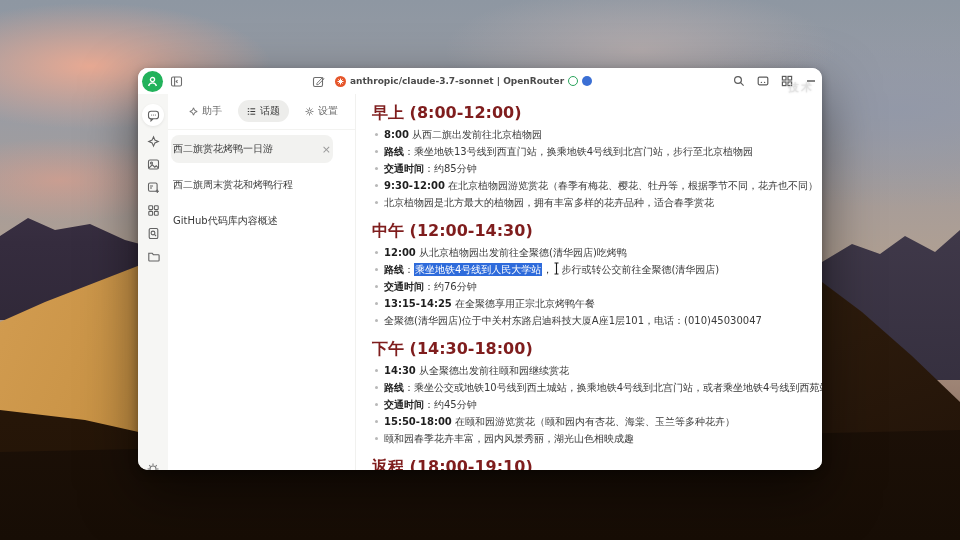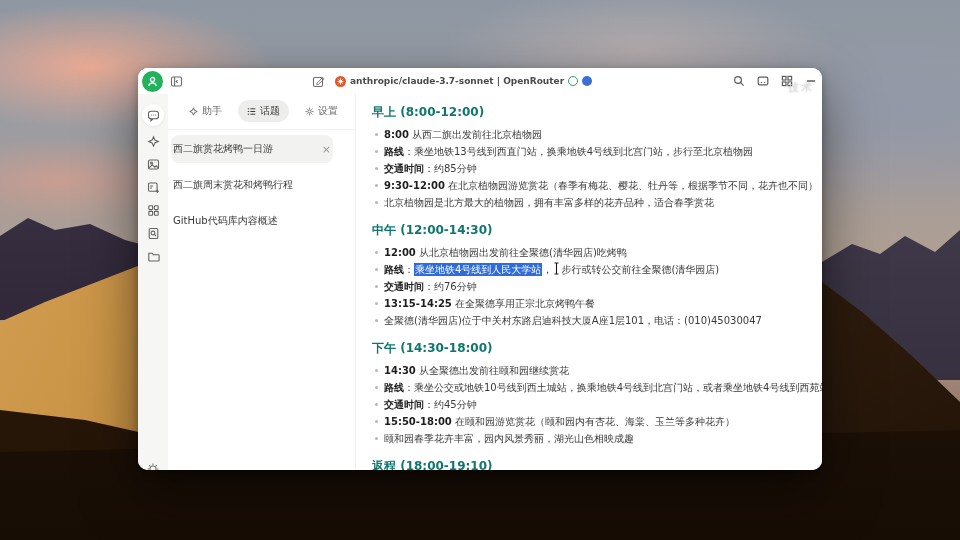--- a/index.html
+++ b/index.html
@@ -66,21 +66,21 @@
   .tab{display:flex;align-items:center;gap:4px;font-size:10px;color:#6a6a6a;padding:4px 9px;border-radius:12px;cursor:default;white-space:nowrap;}
   .tab.active{background:#ededeb;color:#3a3a3a;}
   .tab .ti{width:9px;height:9px;}
   .topics{padding:5px 22px 0 3px;}
   .topic{display:flex;align-items:center;justify-content:space-between;font-size:10px;color:#3a3a3a;
     padding:7px 2px;border-radius:8px;margin-bottom:8px;white-space:nowrap;}
   .topic.active{background:#f2f2f0;}
   .topic-close{color:#9a9a9a;font-size:11px;line-height:9px;margin-left:6px;}
   
   .content{position:absolute;left:218px;top:26px;right:0;bottom:0;background:#fff;overflow:hidden;padding:4px 6px 0 16px;box-sizing:border-box;}
-  .md-h{font-size:12px;font-weight:700;color:#0f766e;line-height:15px;margin:12px 0 6px;white-space:nowrap;}
+  .md-h{font-size:16px;font-weight:700;color:#7f1d1d;line-height:15px;margin:12px 0 6px;white-space:nowrap;}
   .md-h:first-child{margin-top:7px;}
   .md-li{display:flex;line-height:17px;font-size:10px;color:#3a3a3a;}
   .dot{flex:none;width:3px;height:3px;border-radius:50%;background:#b8b8b8;margin:7px 6px 0 3px;}
   .li-body{white-space:nowrap;}
   .li-body .b{font-weight:700;color:#1e1e1e;text-align:right;}
   .li-body .hl{color:#fff;padding:1px 1px;}
   .ibeam{display:inline-block;vertical-align:-2px;margin:0 1px;}
   svg{display:block;}
 </style>
 </head>

